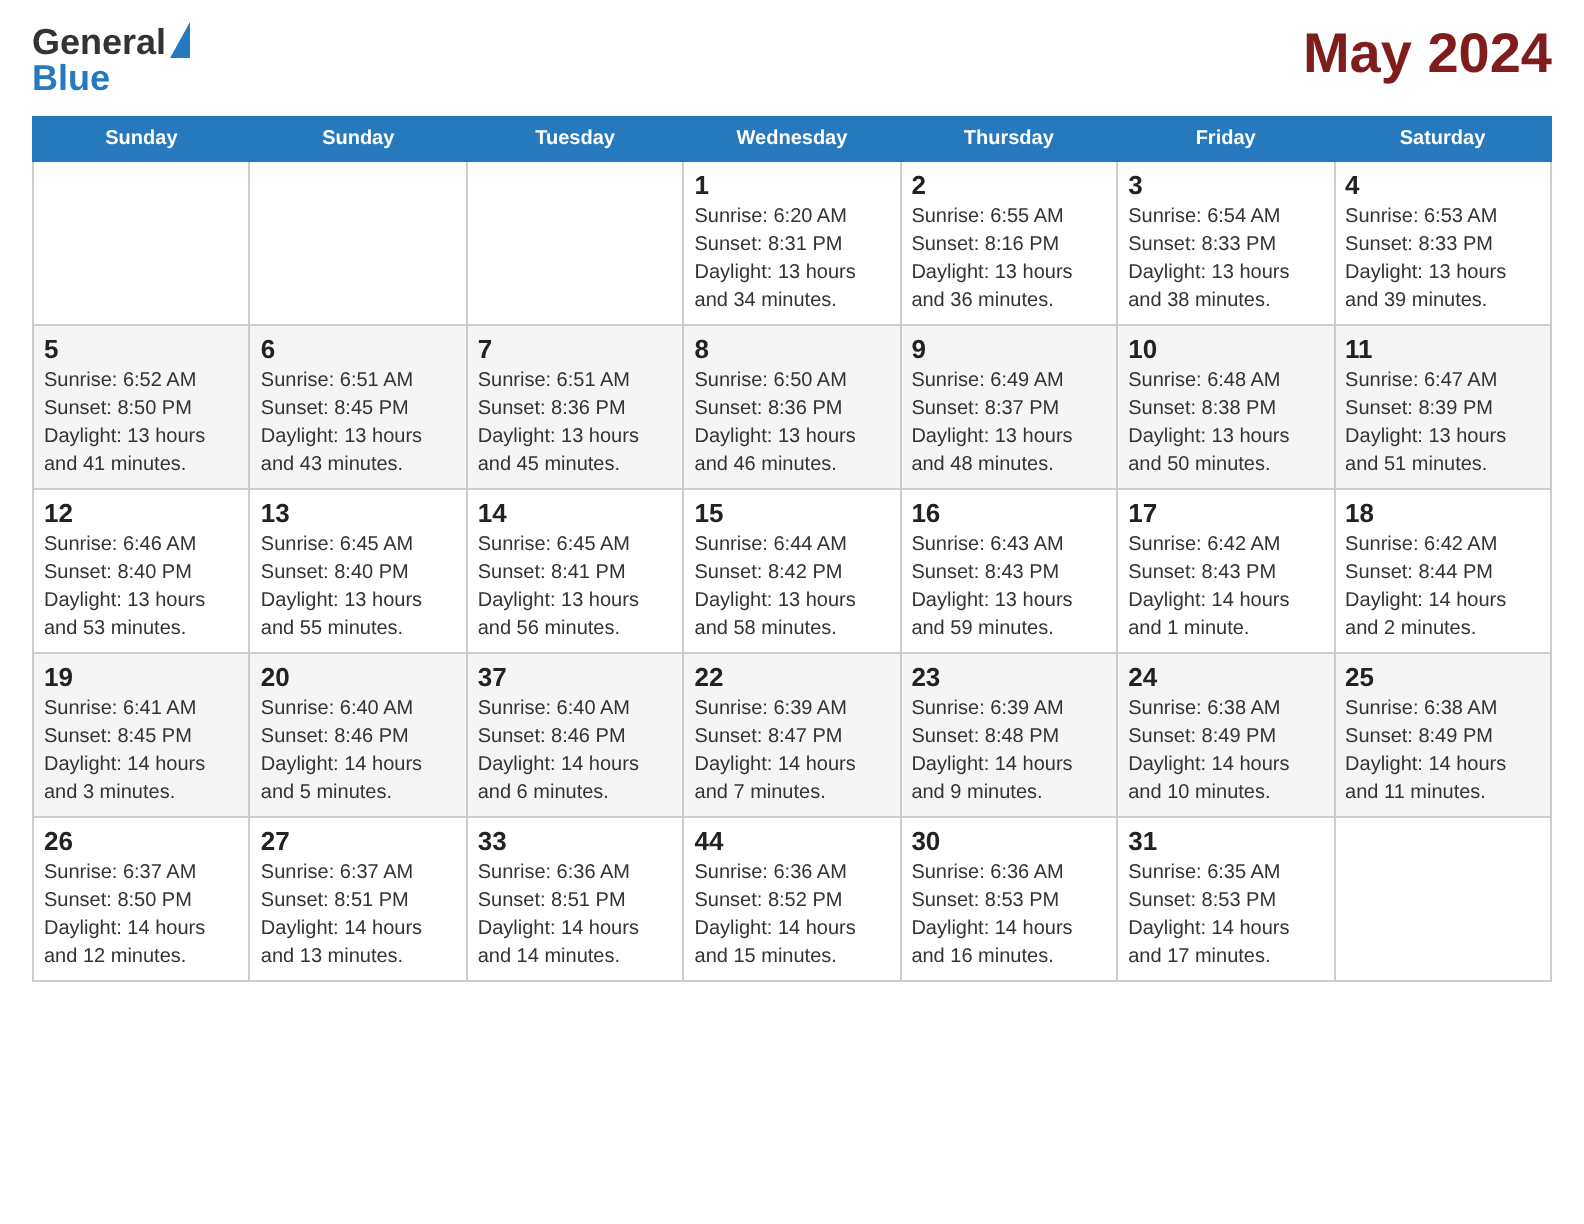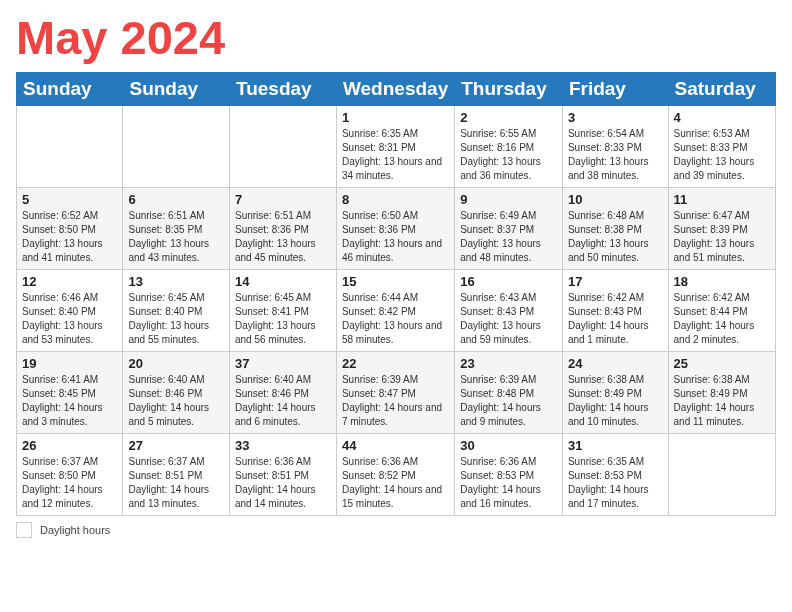--- a/index.html
+++ b/index.html
@@ -37,40 +37,40 @@
       height: 0;
       border-left: 10px solid transparent;
       border-bottom: 18px solid #2779bd;
       margin-left: 2px;
       margin-top: -4px;
     }
     .title-block {
       text-align: right;
     }
     .month-title {
-      font-size: 47px;
+      font-size: 28px;
       font-weight: bold;
-      color: #ef4444;
+      color: #7f1d1d;
       line-height: 1.1;
     }
     .location {
       font-size: 14px;
       color: #444;
     }
     .calendar {
       width: 100%;
       border-collapse: collapse;
       font-size: 10.5px;
     }
     .calendar th {
       background-color: #2779bd;
       color: #fff;
-      text-align: left;
+      text-align: center;
       padding: 5px 6px;
-      font-size: 19px;
+      font-size: 10px;
       font-weight: bold;
       border: 1px solid #2779bd;
     }
     .calendar td {
       border: 1px solid #ccc;
       vertical-align: top;
       padding: 4px 5px;
       width: calc(100% / 7);
       background: #fff;
       min-height: 70px;
@@ -109,20 +109,29 @@
     .legend-text {
       font-size: 11px;
       color: #444;
     }
   </style>
 </head>
 <body>
 
 <div class="page">
   <div class="header">
+    <div class="logo">
+      <div style="display:flex;flex-direction:column;align-items:flex-start;">
+        <div style="display:flex;align-items:center;">
+          <span class="logo-text logo-general">General</span>
+          <div class="logo-triangle"></div>
+        </div>
+        <span class="logo-text logo-blue" style="margin-top:-2px;margin-left:0;">Blue</span>
+      </div>
+    </div>
     <div class="title-block">
       <div class="month-title">May 2024</div>
     </div>
   </div>
 
   <table class="calendar">
     <thead>
       <tr>
       <th>Sunday</th>
           <th>Sunday</th>
@@ -133,21 +142,21 @@
           <th>Saturday</th>
         </tr>
     </thead>
     <tbody id="calendar-body">
     <tr>
           <td class="empty-cell"></td>
           <td class="empty-cell"></td>
           <td class="empty-cell"></td>
           <td>
             <span class="day-num">1</span>
-            <div class="day-info">Sunrise: 6:35 AM
+            <div class="day-info">Sunrise: 6:20 AM
 Sunset: 8:31 PM
 Daylight: 13 hours
 and 34 minutes.</div>
           </td>
           <td>
             <span class="day-num">2</span>
             <div class="day-info">Sunrise: 6:55 AM
 Sunset: 8:16 PM
 Daylight: 13 hours
 and 36 minutes.</div>
@@ -171,21 +180,21 @@
           <td>
             <span class="day-num">5</span>
             <div class="day-info">Sunrise: 6:52 AM
 Sunset: 8:50 PM
 Daylight: 13 hours
 and 41 minutes.</div>
           </td>
           <td>
             <span class="day-num">6</span>
             <div class="day-info">Sunrise: 6:51 AM
-Sunset: 8:35 PM
+Sunset: 8:45 PM
 Daylight: 13 hours
 and 43 minutes.</div>
           </td>
           <td>
             <span class="day-num">7</span>
             <div class="day-info">Sunrise: 6:51 AM
 Sunset: 8:36 PM
 Daylight: 13 hours
 and 45 minutes.</div>
           </td>
@@ -361,17 +370,13 @@
             <div class="day-info">Sunrise: 6:35 AM
 Sunset: 8:53 PM
 Daylight: 14 hours
 and 17 minutes.</div>
           </td>
           <td class="empty-cell"></td>
         </tr>
       </tbody>
   </table>
 
-  <div class="footer-legend">
-    <div class="legend-box"></div>
-    <span class="legend-text">Daylight hours</span>
-  </div>
 </div>
 
 </body></html>

